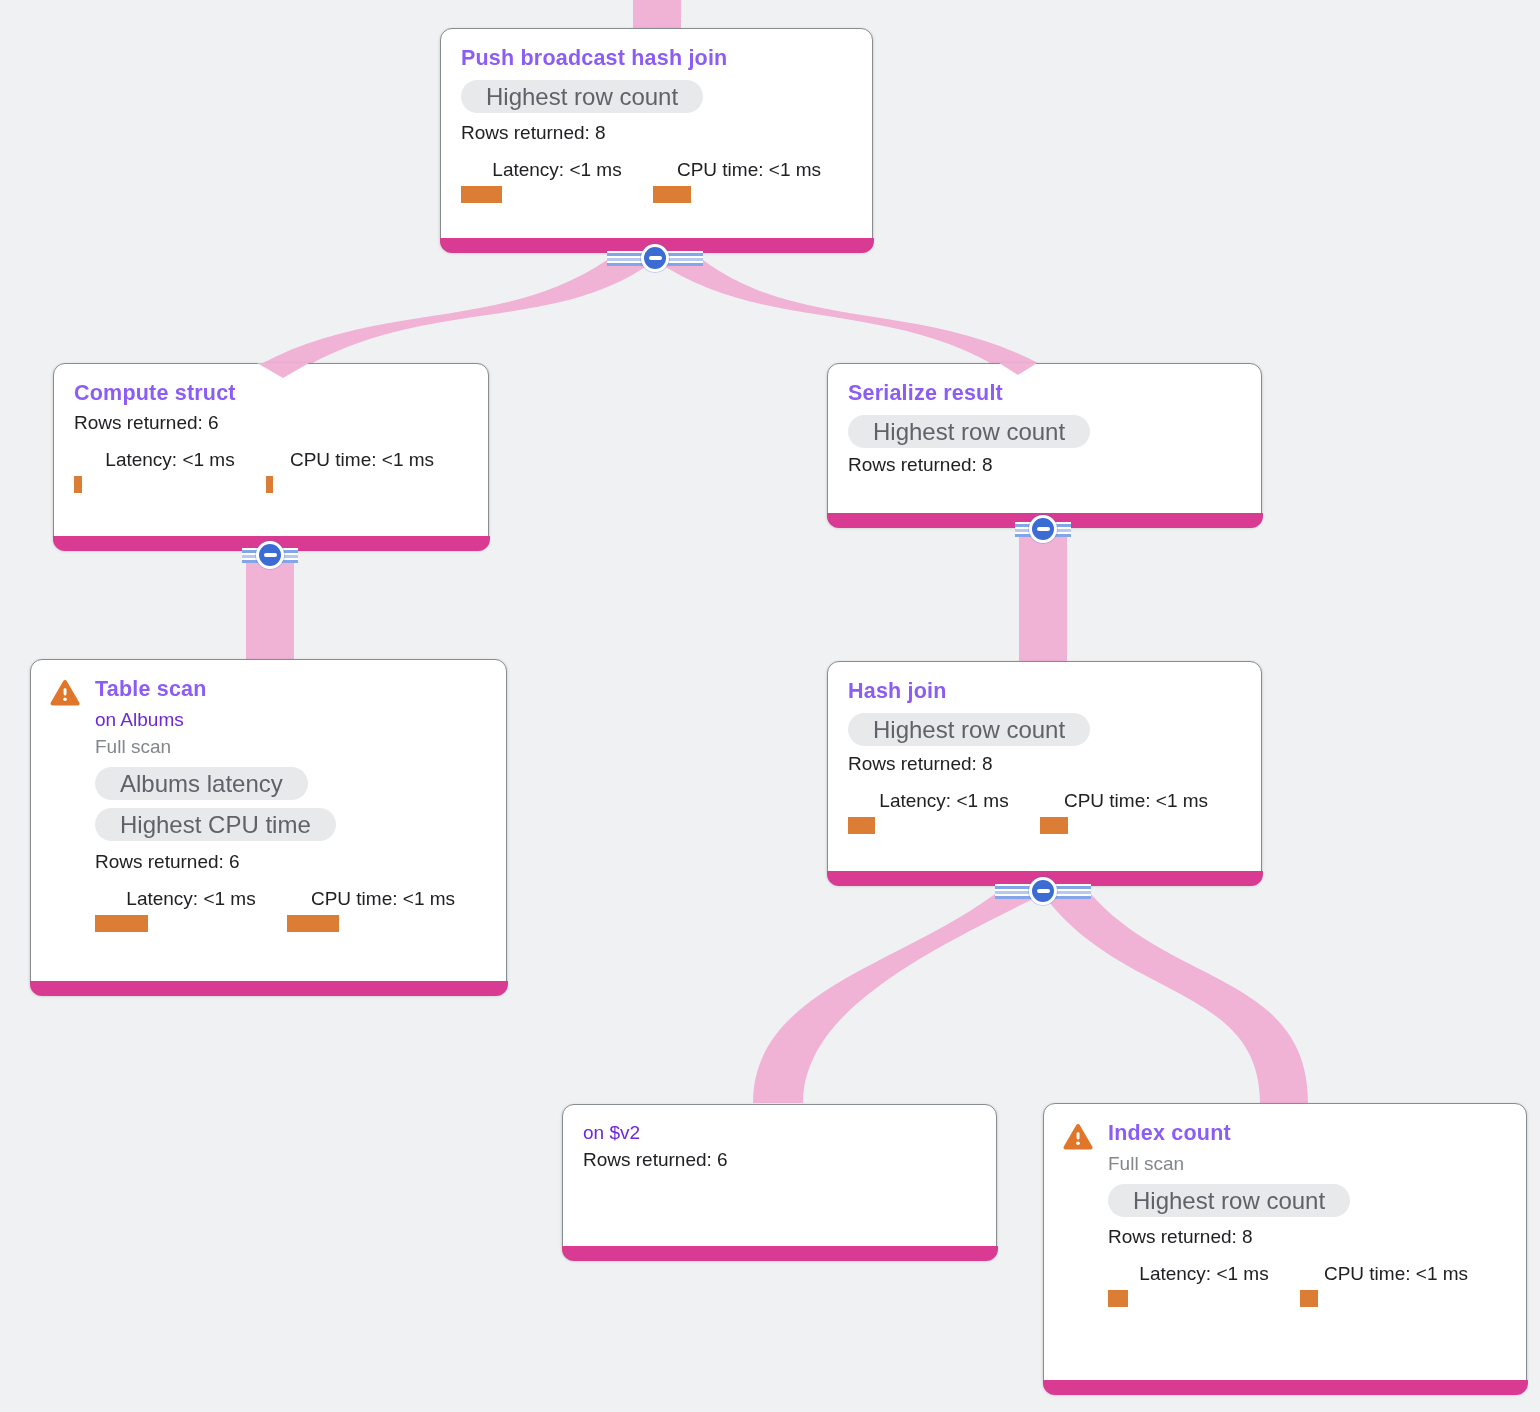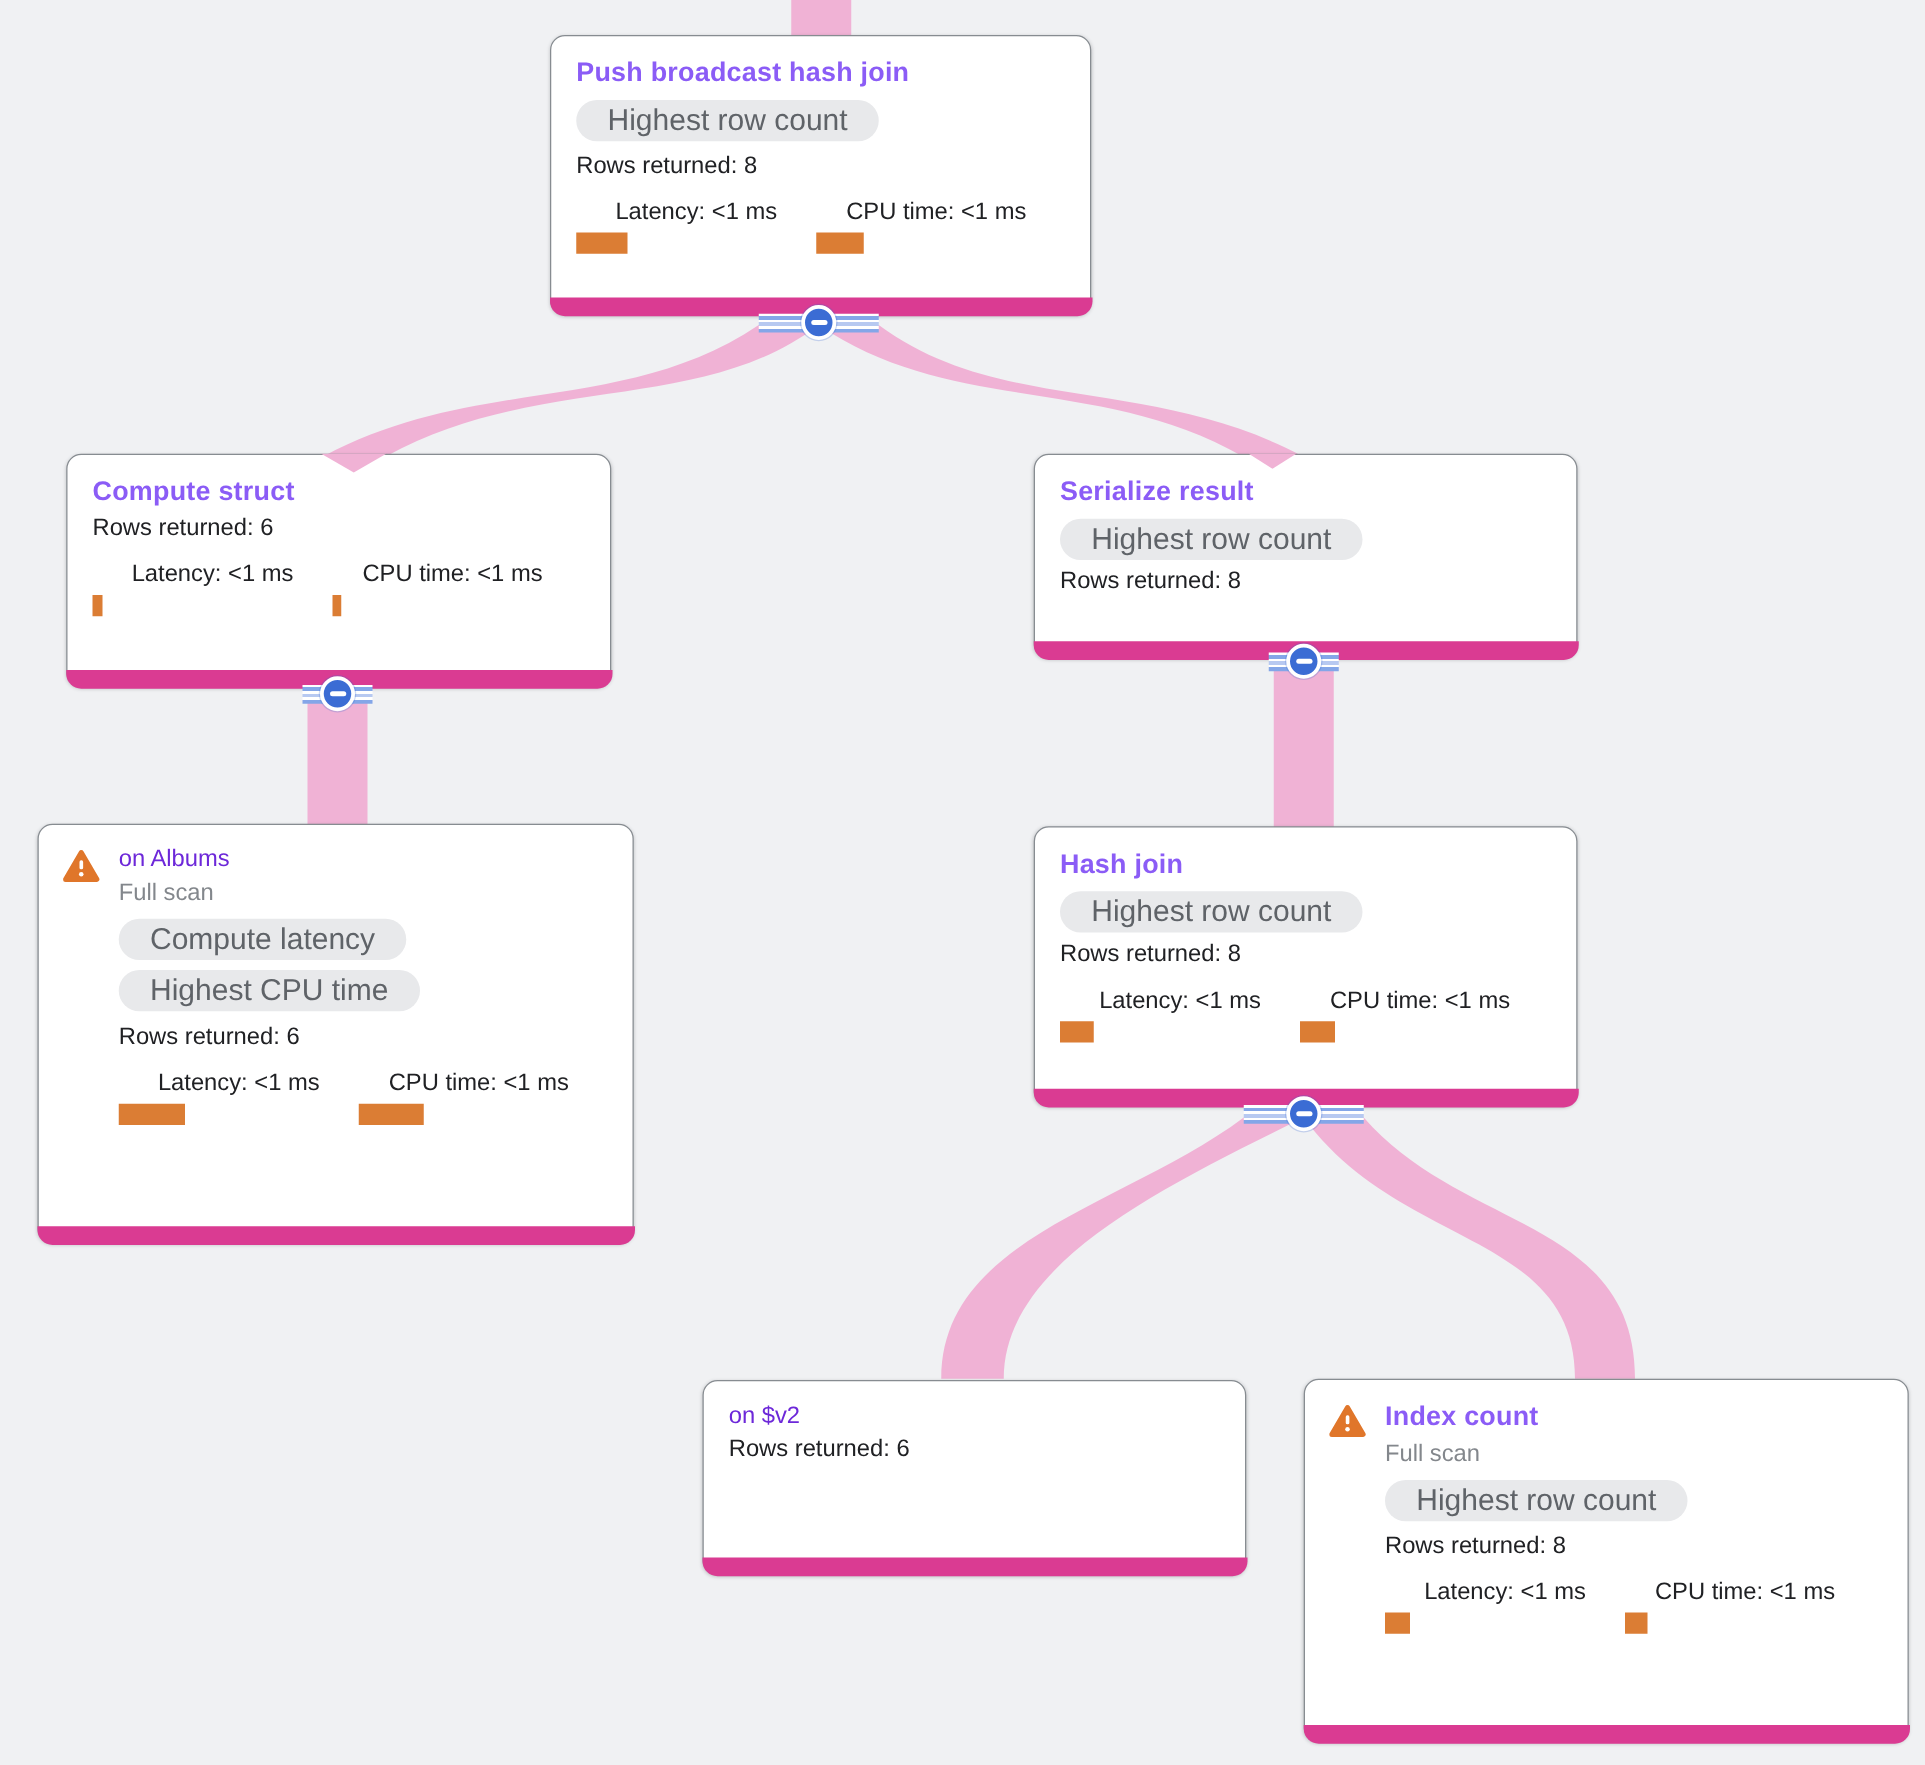--- a/index.html
+++ b/index.html
@@ -123,23 +123,24 @@
 
 <div class="card" style="left:30px; top:659px; width:475px; height:334px;">
   <span class="warn">
     <svg width="30" height="27" viewBox="0 0 30 27">
       <path d="M15 3 L27.5 24.5 H2.5 Z" fill="#e0762a" stroke="#e0762a" stroke-width="4" stroke-linejoin="round"></path>
       <rect x="13.6" y="9.2" width="2.9" height="7.2" rx="1.3" fill="#ffffff"></rect>
       <circle cx="15" cy="20.3" r="1.8" fill="#ffffff"></circle>
     </svg>
   </span>
   <div class="content indent">
+    <div class="title" style="margin-bottom:7px;">Table scan</div>
     <div class="sub">on Albums</div>
     <div class="muted">Full scan</div>
-    <div class="pill-row" style="margin-bottom:8px;"><span class="pill">Compute latency</span></div>
+    <div class="pill-row" style="margin-bottom:8px;"><span class="pill">Albums latency</span></div>
     <div class="pill-row" style="margin-bottom:10px;"><span class="pill">Highest CPU time</span></div>
     <div class="rows">Rows returned: 6</div>
     <div class="metrics">
       <div class="metric">
         <div class="mlabel">Latency: &lt;1 ms</div>
         <div class="bar" style="width:53px"></div>
       </div>
       <div class="metric">
         <div class="mlabel">CPU time: &lt;1 ms</div>
         <div class="bar" style="width:52px"></div>

